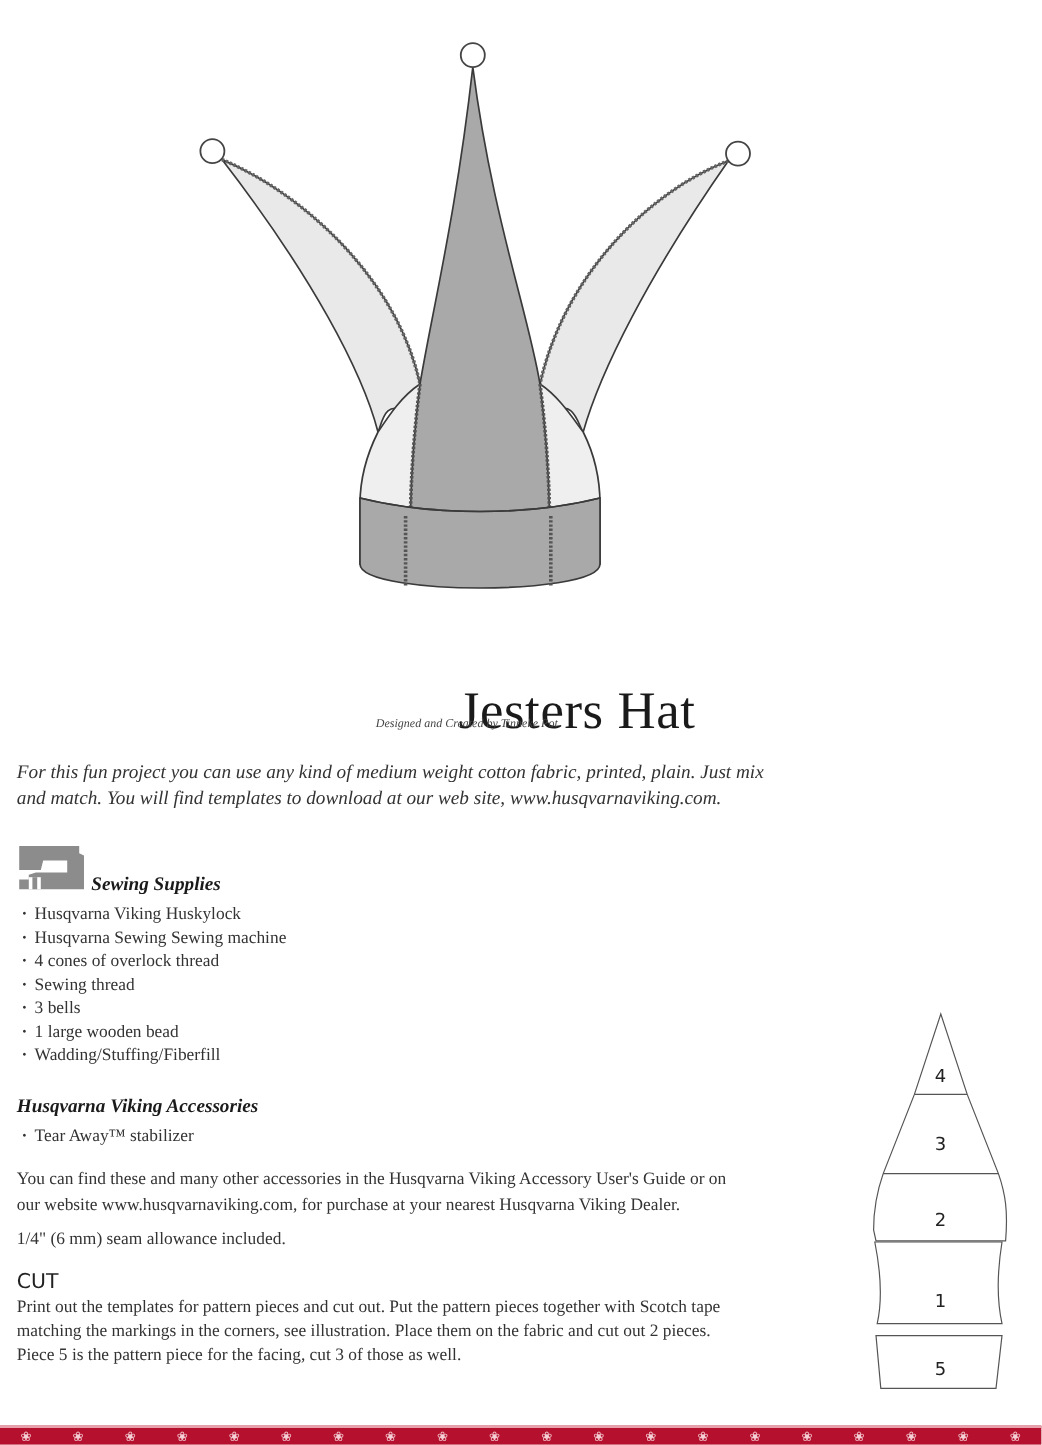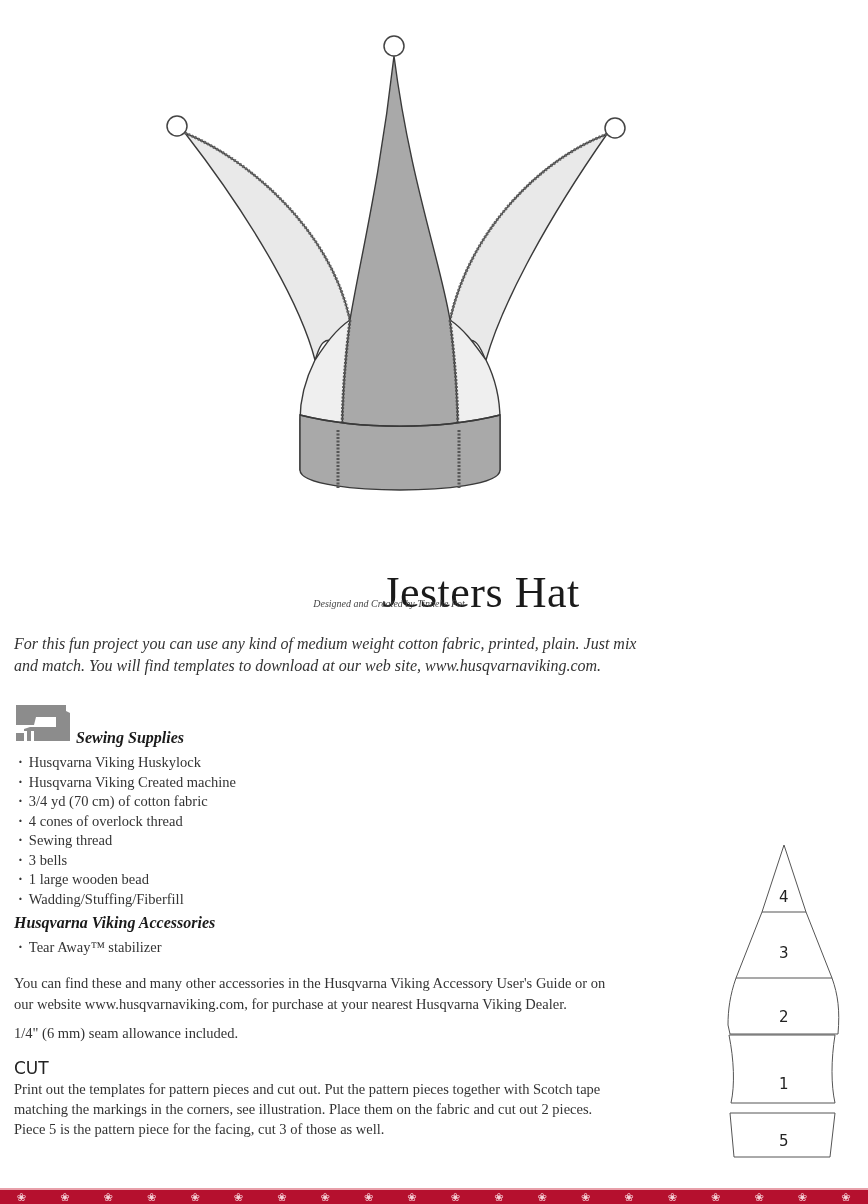--- a/index.html
+++ b/index.html
@@ -91,22 +91,21 @@
 
 <svg class="machine-icon" viewBox="0 0 58 42" xmlns="http://www.w3.org/2000/svg">
   <path d="M2,2 L52,2 L52,8 L56,10 L56,38 L2,38 L2,30 L10,30 L10,26 L16,24 L42,24 L42,14 L22,14 L20,22 L2,22 Z" fill="#8c8c8c"></path>
   <rect x="10" y="28" width="10" height="10" fill="#fff"></rect>
   <rect x="13" y="28" width="4" height="10" fill="#8c8c8c"></rect>
 </svg>
 
 <div class="section-heading supplies-heading">Sewing Supplies</div>
 <ul class="list supplies-list">
   <li>Husqvarna Viking Huskylock</li>
-  <li>Husqvarna Viking Created machine</li>
-  <li>3/4 yd (70 cm) of cotton fabric</li>
+  <li>Husqvarna Sewing Sewing machine</li>
   <li>4 cones of overlock thread</li>
   <li>Sewing thread</li>
   <li>3 bells</li>
   <li>1 large wooden bead</li>
   <li>Wadding/Stuffing/Fiberfill</li>
 </ul>
 
 <div class="section-heading accessories-heading">Husqvarna Viking Accessories</div>
 <ul class="list accessories-list">
   <li>Tear Away™ stabilizer</li>

